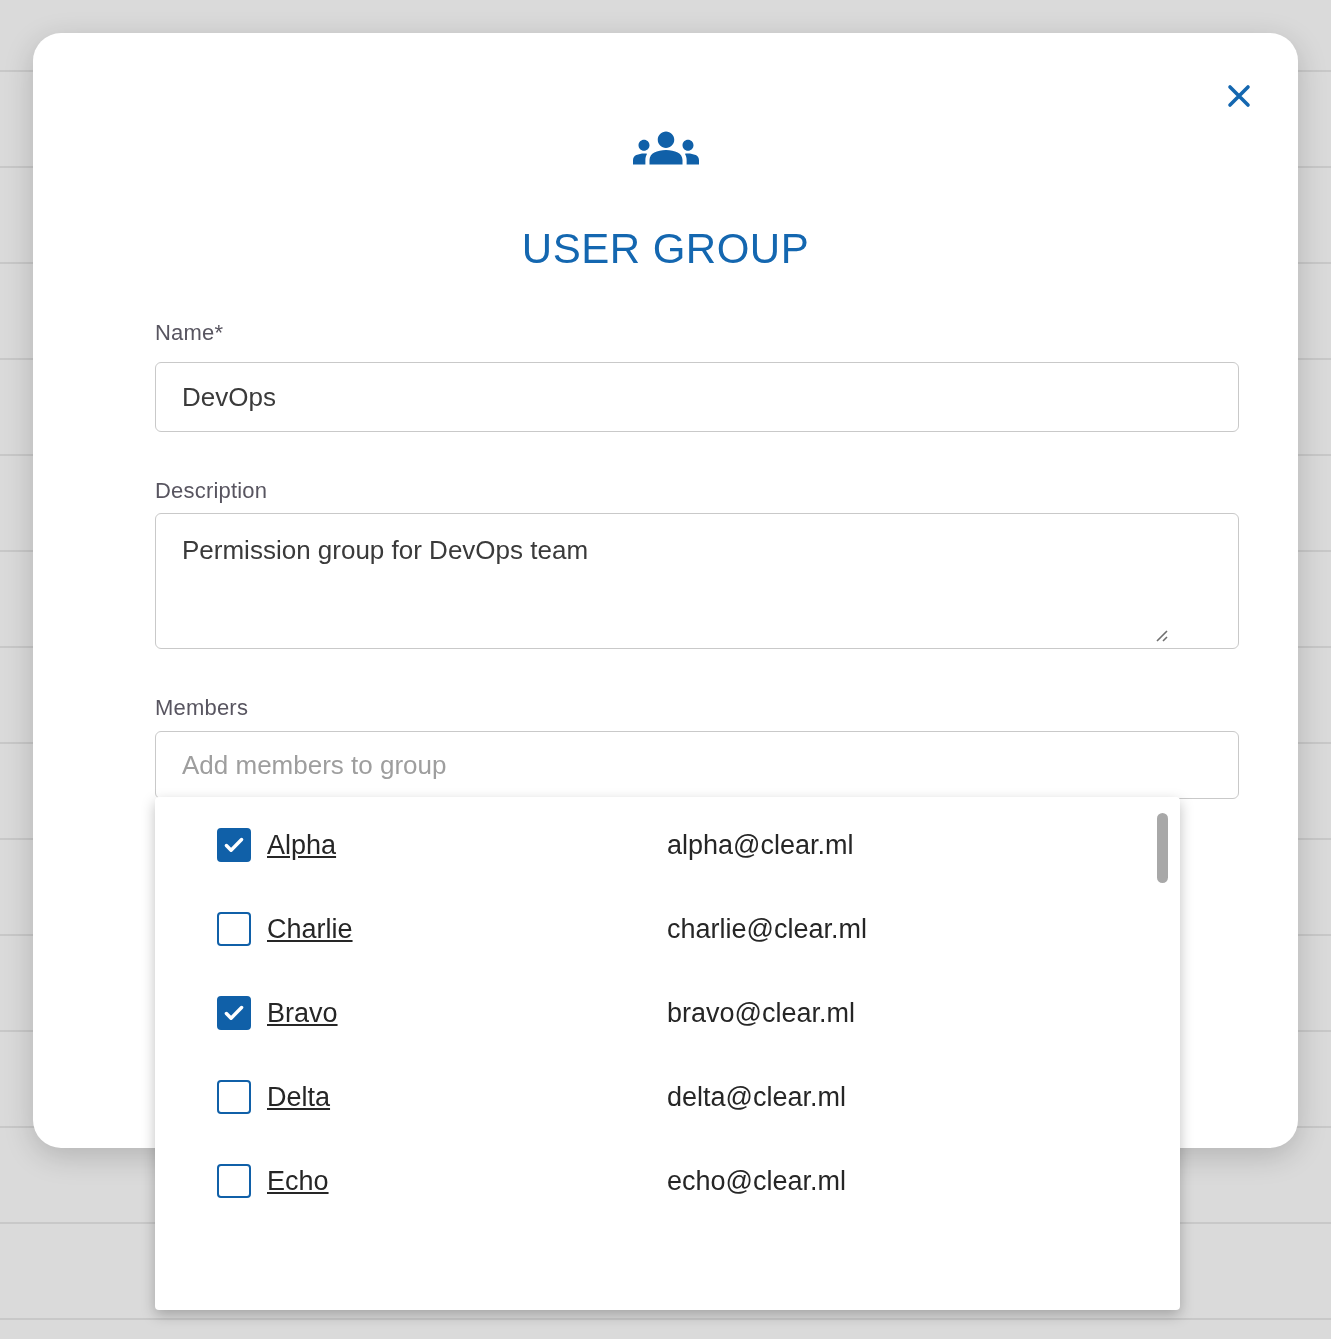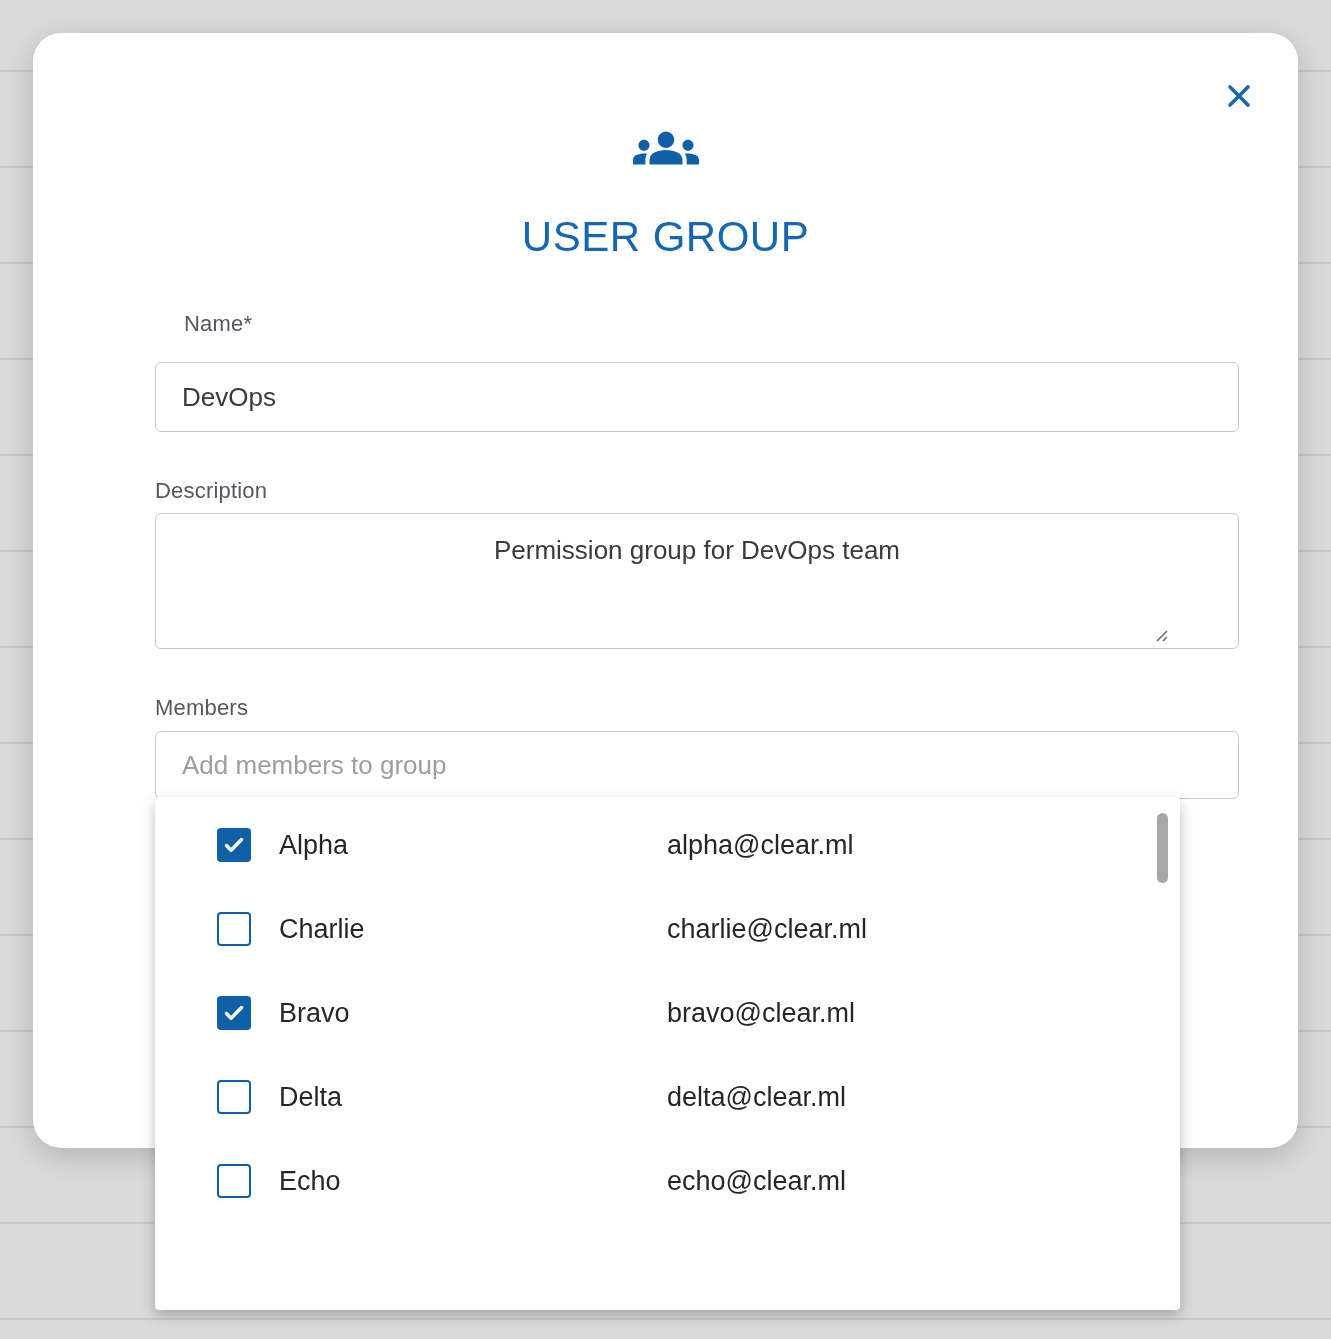--- a/index.html
+++ b/index.html
@@ -51,36 +51,36 @@
     top: 82px;
     transform: translateX(-50%);
     width: 70px;
     height: 66px;
   }
   .group-icon svg { width: 70px; height: 66px; display: block; }
   .dialog-title {
     position: absolute;
     left: 0;
     right: 0;
-    top: 180px;
+    top: 192px;
     margin: 0;
     text-align: center;
     font-size: 42px;
     font-weight: 500;
     letter-spacing: 0.5px;
     color: var(--accent, #1467b0);
   }
   .field-label {
     position: absolute;
     left: 122px;
     font-size: 22px;
     color: #585560;
     letter-spacing: 0.2px;
   }
-  .lbl-name { top: 278px; margin-left: 29px; }
+  .lbl-name { top: 287px; }
   .lbl-desc { top: 445px; }
   .lbl-members { top: 662px; }
 
   .text-input, .text-area {
     position: absolute;
     left: 122px;
     width: 1084px;
     box-sizing: border-box;
     border: 1px solid #c9c9c9;
     border-radius: 6px;
@@ -93,21 +93,20 @@
   }
   .text-input::placeholder { color: #9e9e9e; }
   .name-input { top: 329px; height: 70px; }
   .members-input { top: 698px; height: 68px; }
   .text-area {
     top: 480px;
     height: 136px;
     padding: 20px 26px;
     resize: none;
     line-height: 1.3;
-    text-align: center;
   }
   .resize-handle {
     position: absolute;
     left: 1118px;
     top: 592px;
     width: 18px;
     height: 18px;
     cursor: nwse-resize;
   }
 
@@ -145,23 +144,24 @@
     background: #fff;
     display: flex;
     align-items: center;
     justify-content: center;
     flex: 0 0 auto;
   }
   .checkbox .check { display: none; width: 26px; height: 26px; }
   .checkbox.checked { background: var(--checkbox, #1060a8); }
   .checkbox.checked .check { display: block; }
   .member-name {
-    margin-left: 28px;
+    margin-left: 16px;
     font-size: 27px;
     color: #262626;
+    text-decoration: underline;
   }
   .member-email {
     position: absolute;
     left: 512px;
     font-size: 27px;
     color: #262626;
   }
   .scrollbar-thumb {
     position: absolute;
     right: 12px;

